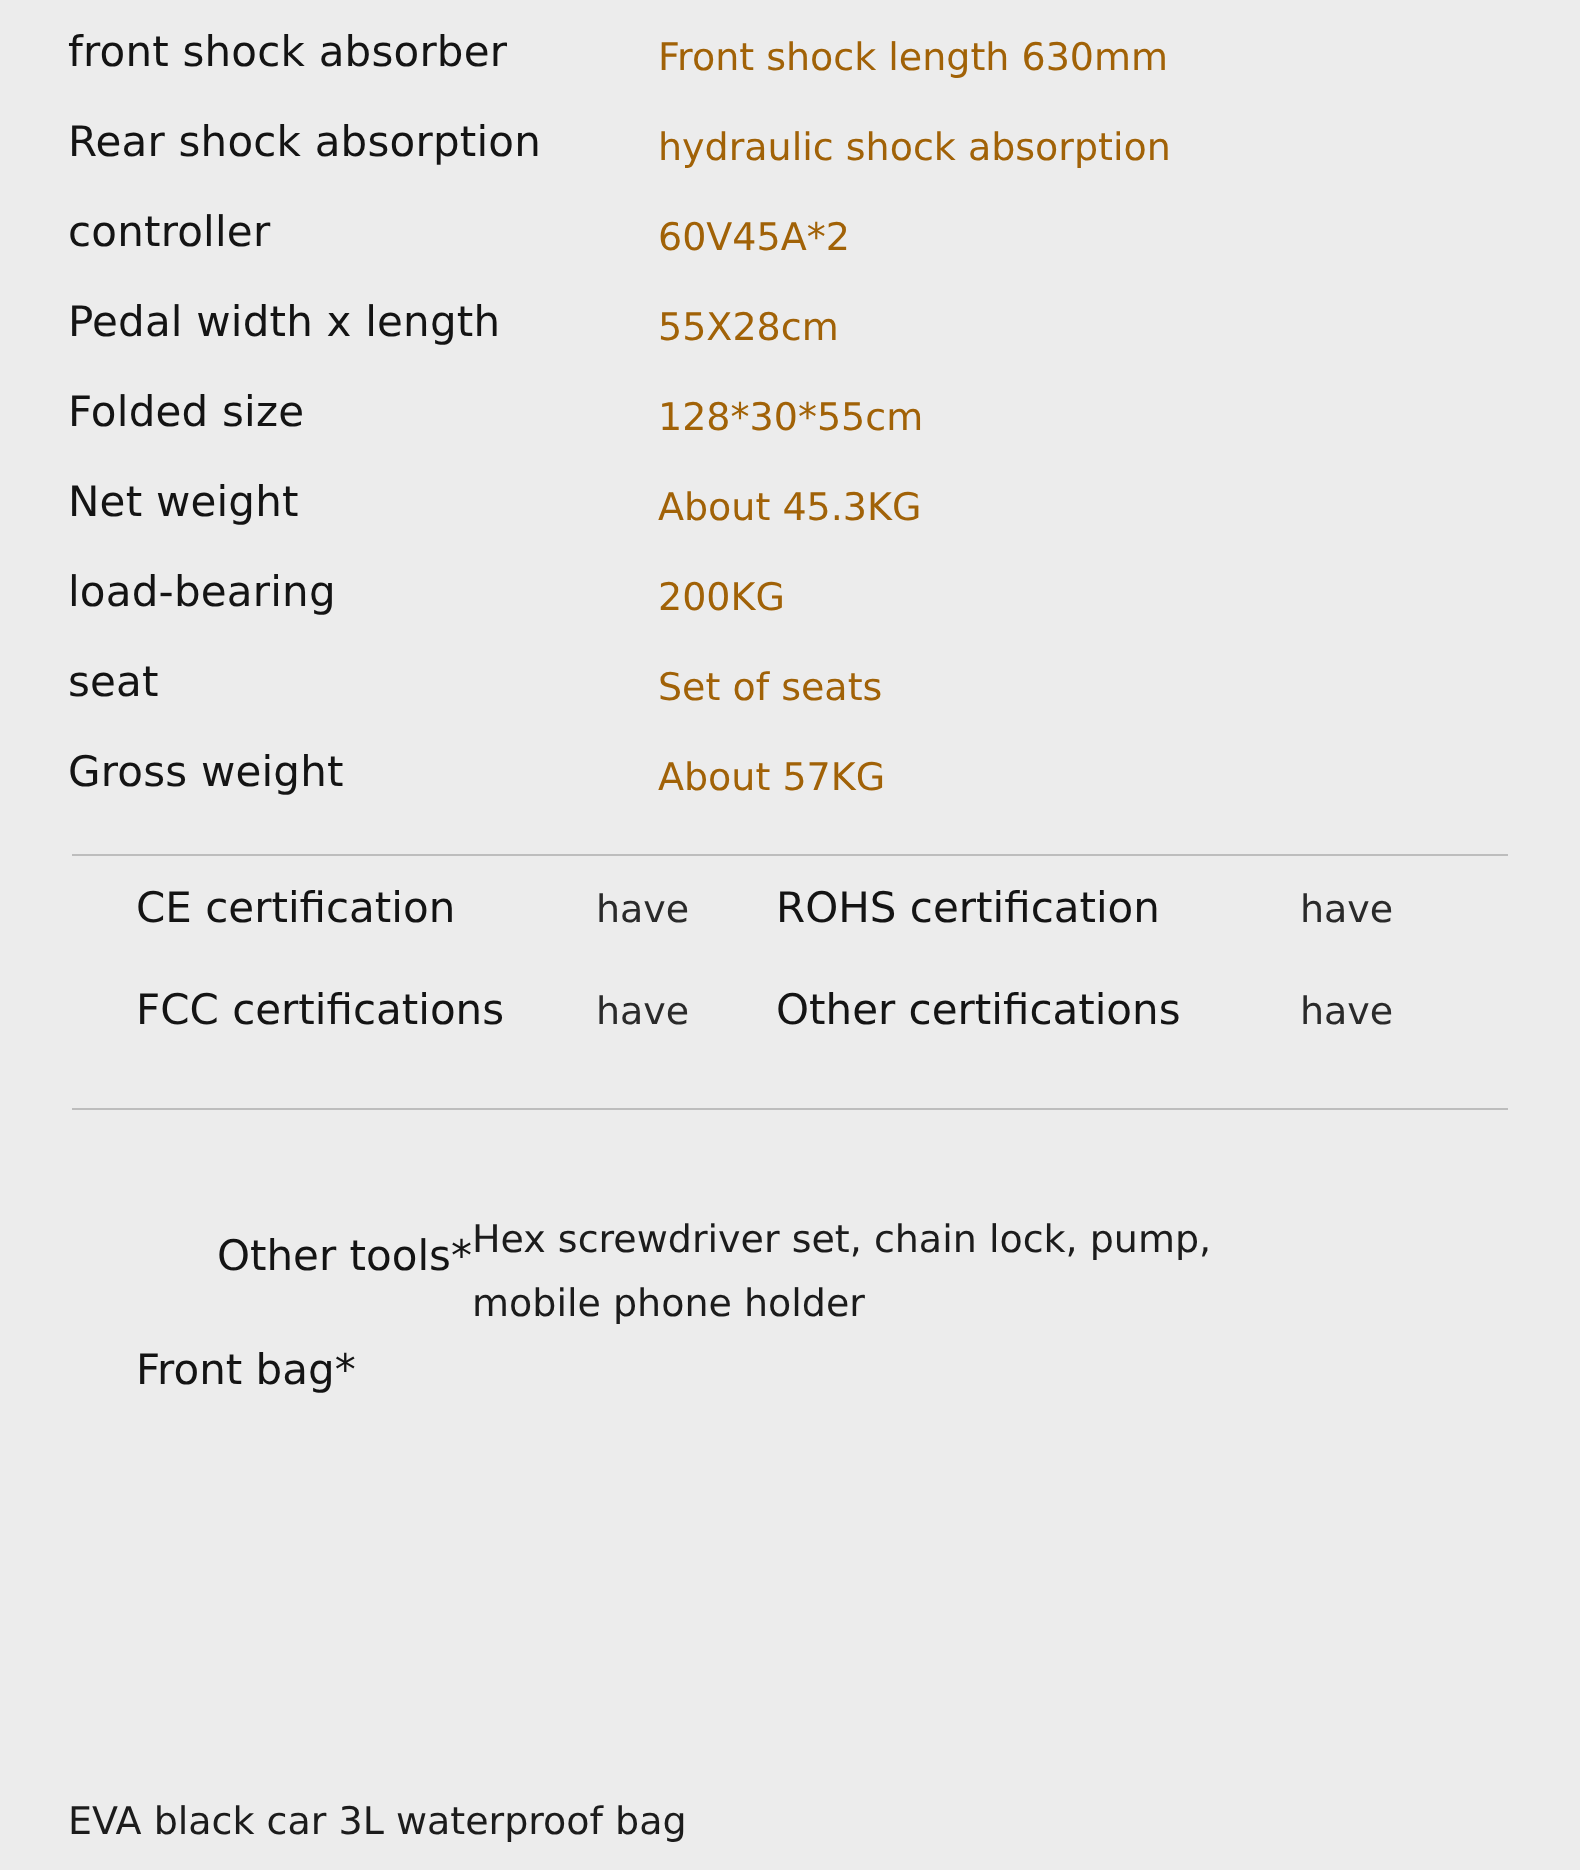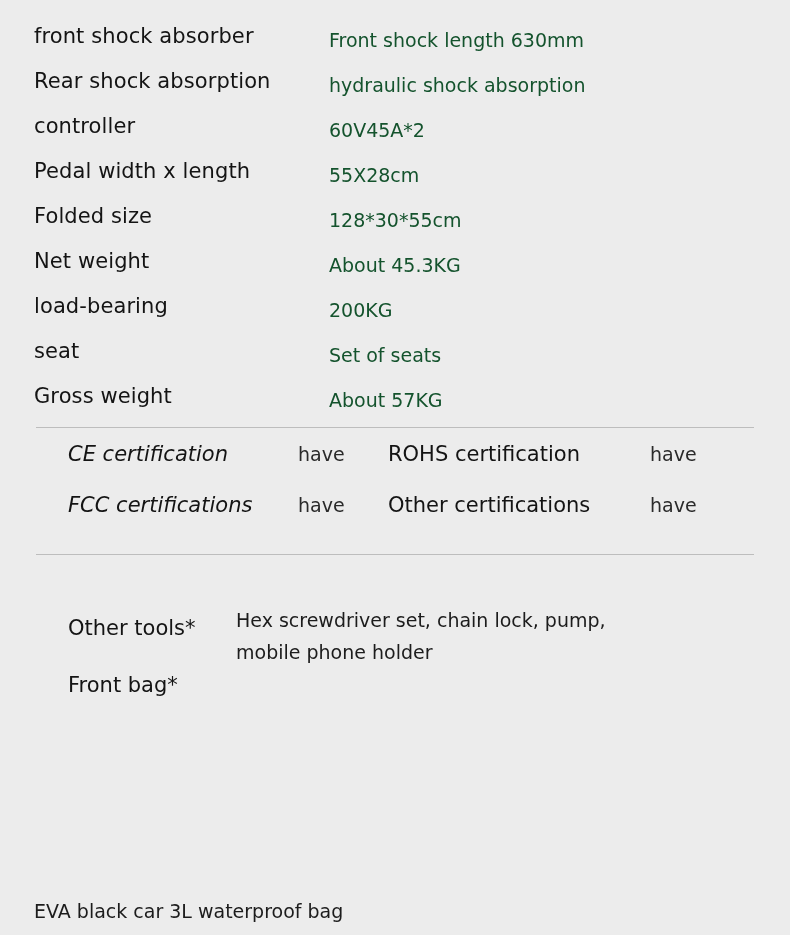--- a/index.html
+++ b/index.html
@@ -20,35 +20,35 @@
     box-sizing: border-box;
     padding: 0 34px;
     position: relative;
   }
   
   .spec-list {
     padding-top: 4px;
   }
   .spec-row {
     display: flex;
-    align-items: flex-end;
+    align-items: center;
     height: 45px;
   }
   .spec-label {
     width: 295px;
     flex: 0 0 295px;
     font-size: 21px;
     line-height: 1.2;
     color: #141414;
     letter-spacing: 0.1px;
   }
   .spec-value {
     font-size: 19px;
     line-height: 1.2;
-    color: #14532d;
+    color: #a16207;
     position: relative;
     top: 3px;
   }
   
   .divider {
     height: 1px;
     background: #bdbdbd;
     margin: 0 2px;
   }
   .cert-block {
@@ -58,21 +58,20 @@
     display: flex;
     align-items: baseline;
     height: 51px;
   }
   .cert-name {
     flex: 0 0 264px;
     font-size: 21px;
     color: #141414;
     padding-left: 34px;
     box-sizing: border-box;
-    font-style: italic;
   }
   .cert-val {
     flex: 0 0 90px;
     font-size: 19px;
     color: #2a2a2a;
   }
   .cert-name2 {
     flex: 0 0 262px;
     font-size: 21px;
     color: #141414;
@@ -102,20 +101,21 @@
   .extra-value {
     font-size: 19px;
     line-height: 32px;
     color: #1c1c1c;
     max-width: 430px;
     margin-top: 21px;
   }
   .extra-row.tools .extra-label {
     position: relative;
     top: 33px;
+    text-align: right;
   }
   .extra-row.bag {
     margin-top: 4px;
     flex-direction: column;
   }
   .extra-row.bag .extra-label {
     position: relative;
     top: 1px;
   }
 </style>

